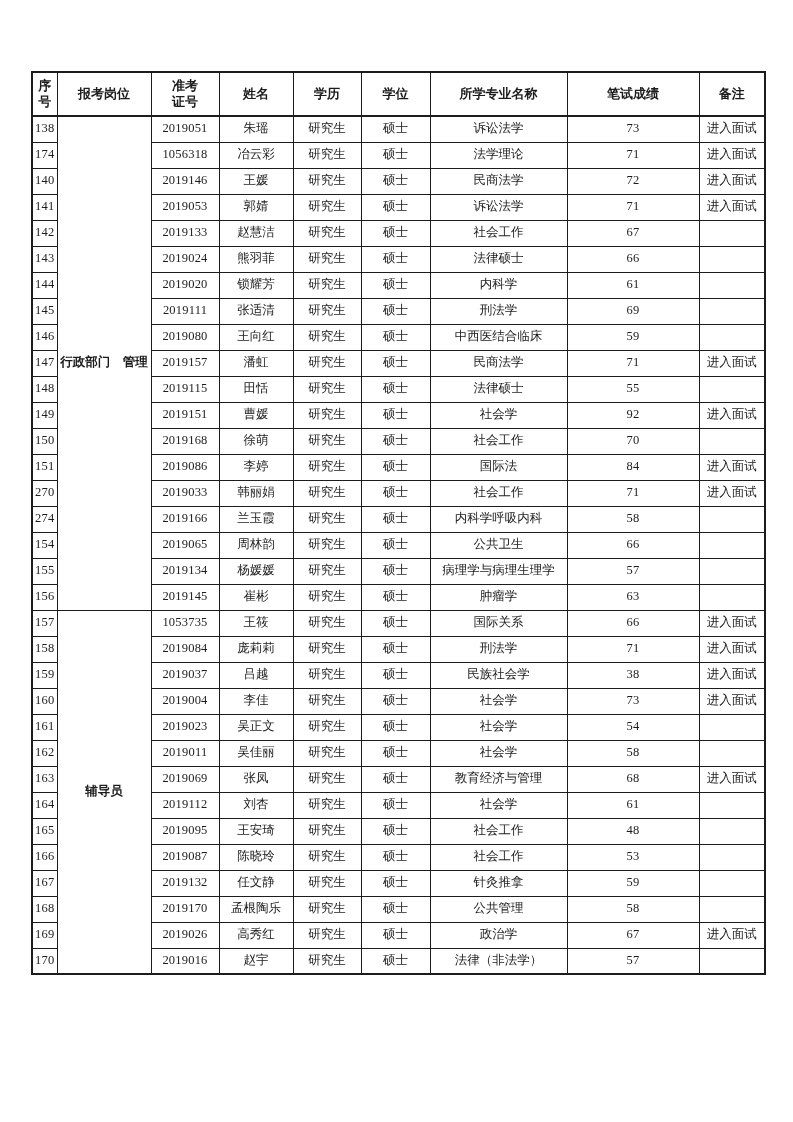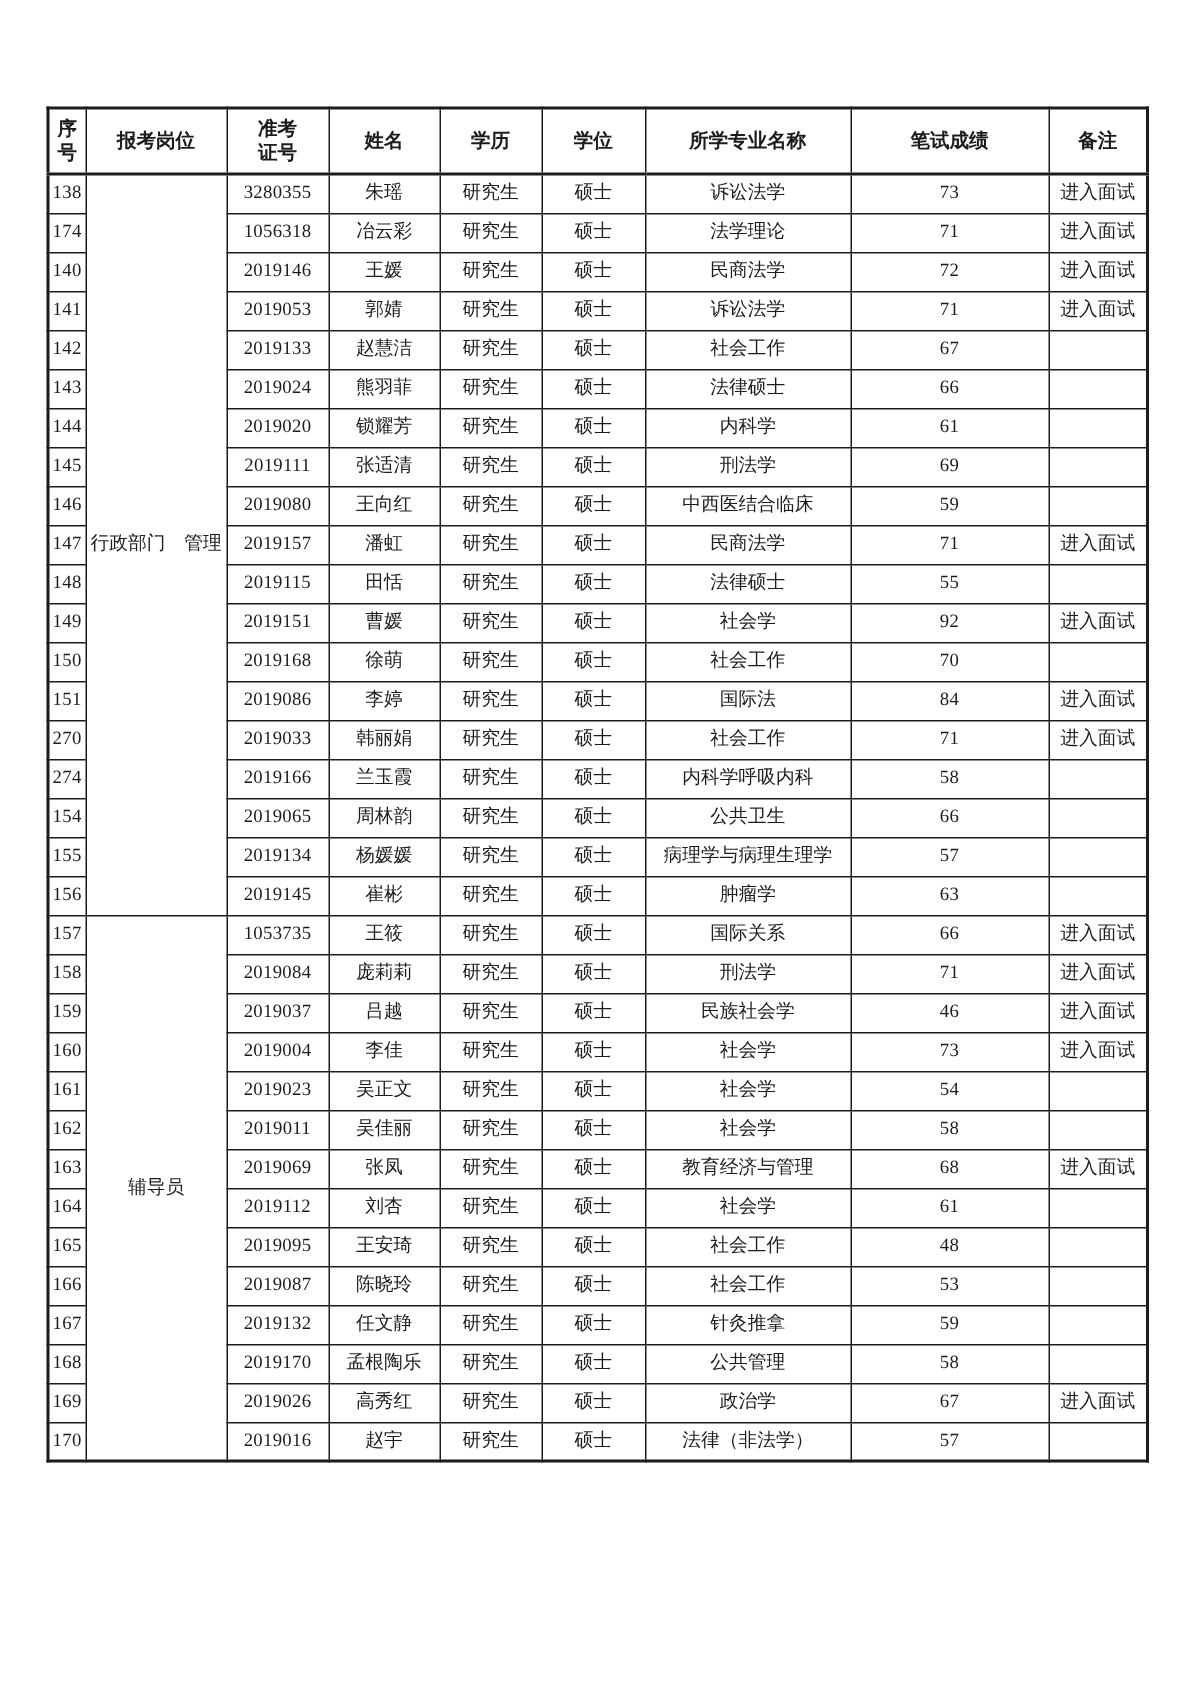--- a/index.html
+++ b/index.html
@@ -41,21 +41,21 @@
     white-space: pre-line;
     line-height: 1.25;
     border-bottom: 2px solid #1c1c1c;
   }
   table.score-table tbody td {
     height: 26px;
     font-size: 12.5px;
     line-height: 1.1;
   }
   td.cell-position {
-    font-weight: normal;
+    font-weight: bold;
     font-size: 13px;
   }
   td.cell-ticket, td.cell-score, td.cell-no {
     font-size: 13px;
     letter-spacing: 0.2px;
   }
   col.c-no       { width: 25px; }
   col.c-position { width: 94px; }
   col.c-ticket   { width: 68px; }
   col.c-name     { width: 74px; }
@@ -93,21 +93,21 @@
           <th>学位</th>
           <th>所学专业名称</th>
           <th>笔试成绩</th>
           <th>备注</th>
         </tr>
     </thead>
     <tbody>
         <tr>
           <td class="cell-no">138</td>
           <td class="cell-position" rowspan="19">行政部门　管理</td>
-          <td class="cell-ticket">3280355</td>
+          <td class="cell-ticket">2019051</td>
           <td class="cell-name">朱瑶</td>
           <td class="cell-education">研究生</td>
           <td class="cell-degree">硕士</td>
           <td class="cell-major">诉讼法学</td>
           <td class="cell-score">73</td>
           <td class="cell-remark">进入面试</td>
         </tr>
         <tr>
           <td class="cell-no">174</td>
           <td class="cell-ticket">1056318</td>
@@ -309,21 +309,21 @@
           <td class="cell-score">71</td>
           <td class="cell-remark">进入面试</td>
         </tr>
         <tr>
           <td class="cell-no">159</td>
           <td class="cell-ticket">2019037</td>
           <td class="cell-name">吕越</td>
           <td class="cell-education">研究生</td>
           <td class="cell-degree">硕士</td>
           <td class="cell-major">民族社会学</td>
-          <td class="cell-score">46</td>
+          <td class="cell-score">38</td>
           <td class="cell-remark">进入面试</td>
         </tr>
         <tr>
           <td class="cell-no">160</td>
           <td class="cell-ticket">2019004</td>
           <td class="cell-name">李佳</td>
           <td class="cell-education">研究生</td>
           <td class="cell-degree">硕士</td>
           <td class="cell-major">社会学</td>
           <td class="cell-score">73</td>

